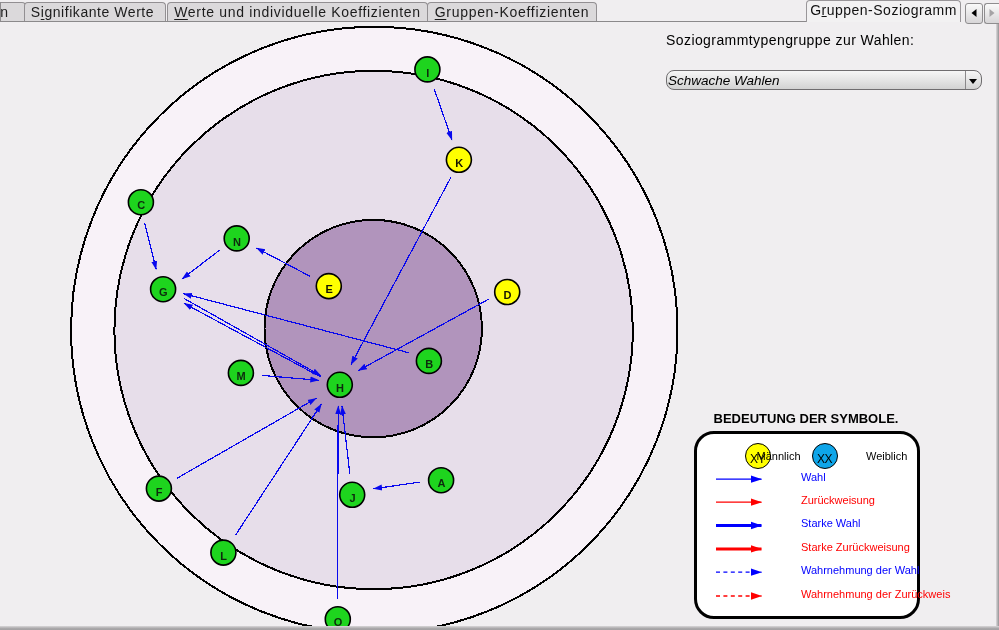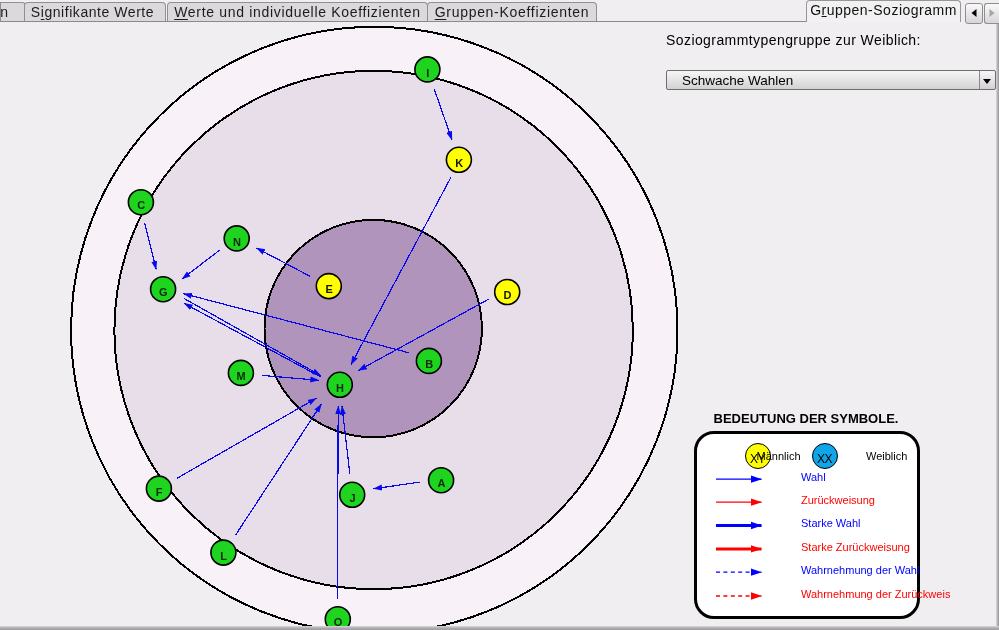--- a/index.html
+++ b/index.html
@@ -18,23 +18,23 @@
         background:#F2F1F2;border:1px solid #999699;border-bottom:none;
         border-radius:4px 4px 0 0;font-size:14px;letter-spacing:0.5px;color:#111;box-sizing:border-box;
         text-align:center;line-height:18px;}
   .sbtn{position:absolute;top:2.5px;width:16.5px;height:19.5px;background:linear-gradient(#FAFAFA,#D7D5D7);
         border:1px solid #8F8D8F;border-radius:3px;}
   .sbtn .tri{position:absolute;top:50%;left:50%;transform:translate(-50%,-50%);
         width:0;height:0;}
   
   #lbl{left:666px;top:32px;font-size:14px;letter-spacing:0.42px;color:#000;}
   #combo{left:666px;top:70px;width:313px;height:18px;
-         border:1px solid #6F6D6F;border-radius:2px;
+         border:1px solid #6F6D6F;border-radius:8px;
          background:linear-gradient(#F6F6F6 0%,#E3E3E3 55%,#D2D2D2 100%);
-         font-size:13.5px;color:#000;line-height:19.5px;padding-left:15px;}
+         font-size:13.5px;color:#000;line-height:19.5px;padding-left:1px;font-style:italic;}
   #cbtn{position:absolute;right:0;top:0;width:15px;height:18px;
         border-left:1px solid #8A888A;}
   #cbtn:after{content:"";position:absolute;left:2.5px;top:7.5px;width:0;height:0;
         border-left:4.5px solid transparent;border-right:4.5px solid transparent;
         border-top:5px solid #000;}
   
   #ltitle{left:712px;top:410.5px;width:188px;text-align:center;
           font-size:13px;font-weight:bold;color:#000;white-space:nowrap;}
   #lbox{left:693.5px;top:431px;width:220px;height:182px;background:#fff;
         border:3px solid #000;border-radius:20px;}
@@ -124,21 +124,21 @@
   <div style="position:absolute;left:0;top:2px;width:1px;height:19px;background:#8E8C8E;"></div>
   <div id="atab">G<u>r</u>uppen-Soziogramm</div>
   <div class="sbtn" style="left:964.5px;">
       <span class="tri" style="border-top:4.5px solid transparent;border-bottom:4.5px solid transparent;border-right:5.5px solid #000;"></span>
     </div>
   <div class="sbtn" style="left:983.5px;width:15px;border-radius:3px 0 0 3px;border-right:none;">
       <span class="tri" style="border-top:4.5px solid transparent;border-bottom:4.5px solid transparent;border-left:5.5px solid #A5A3A5;"></span>
     </div>
 </div>
 
-<div id="lbl" class="abs">Soziogrammtypengruppe zur Weiblich:</div>
+<div id="lbl" class="abs">Soziogrammtypengruppe zur Wahlen:</div>
 <div id="combo" class="abs">Schwache Wahlen<span id="cbtn"></span></div>
 
 <div id="ltitle" class="abs">BEDEUTUNG DER SYMBOLE.</div>
 <div id="lbox" class="abs"></div>
 <div class="lcirc abs" style="left:702.7px;top:442.7px;background:#FFFF00;margin-left:42px;">XY</div>
 <div class="lrow abs" style="left:736.5px;top:449.5px;color:#000;">Männlich</div>
 <div class="lcirc abs" style="left:811.6px;top:442.7px;background:#0ea5e9;">XX</div>
 <div class="lrow abs" style="left:846px;top:449.5px;color:#000;">Weiblich</div>
 
 <svg class="abs" style="left:700px;top:460px" width="299" height="170" viewBox="0 0 299 170">

